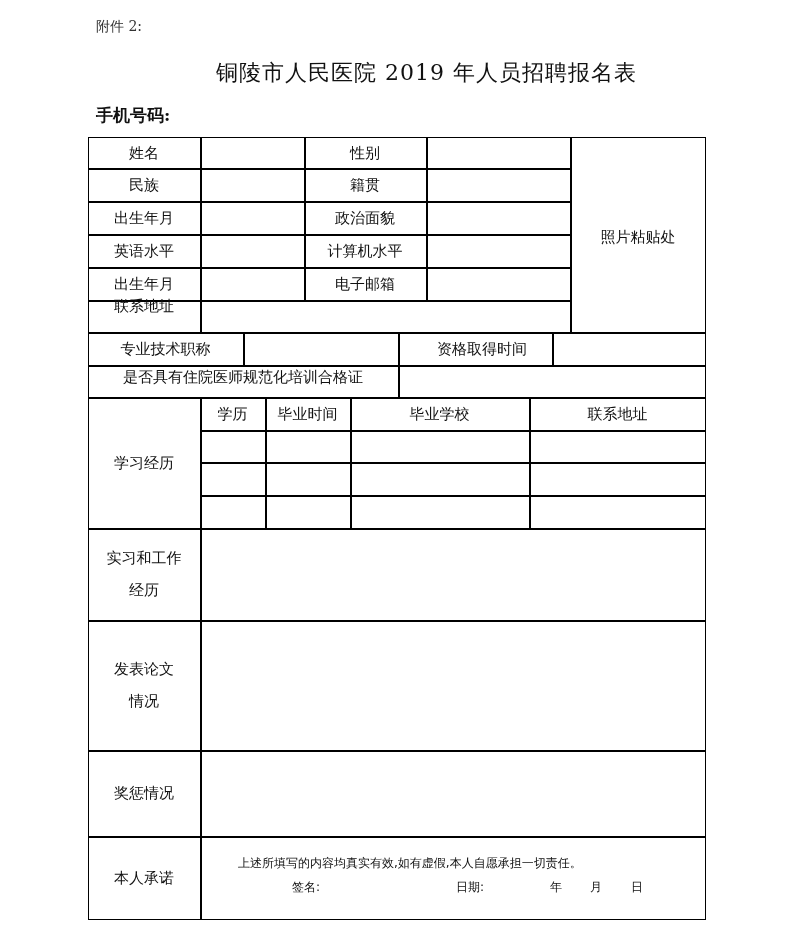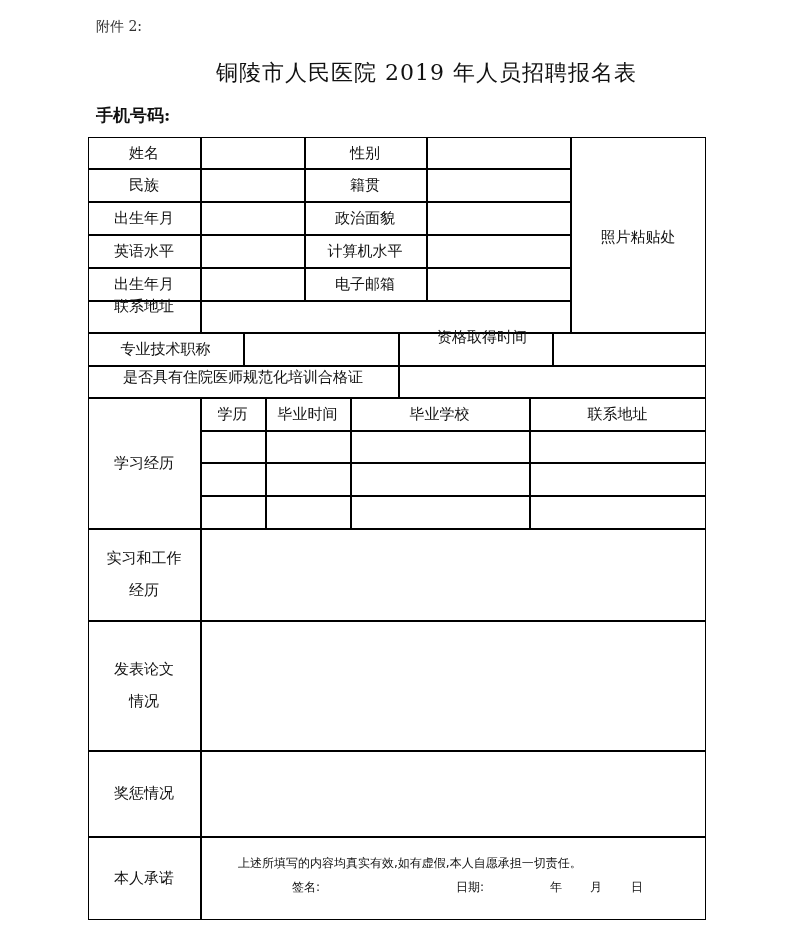--- a/index.html
+++ b/index.html
@@ -76,21 +76,21 @@
 <div class="cell" style="left:304px;top:267px;width:122px;height:33px">电子邮箱</div>
 <div class="cell" style="left:426px;top:267px;width:144px;height:33px"></div>
 
 <div class="cell" style="left:88px;top:294px;width:112px;height:24px">联系地址</div>
 <div class="cell" style="left:200px;top:300px;width:370px;height:32px"></div>
 
 <div class="cell" style="left:570px;top:137px;width:136px;height:195px;align-items:flex-start;padding-top:84px;box-sizing:border-box">照片粘贴处</div>
 
 <div class="cell" style="left:88px;top:332px;width:155px;height:33px">专业技术职称</div>
 <div class="cell" style="left:243px;top:332px;width:155px;height:33px"></div>
-<div class="cell" style="left:398px;top:320px;width:168px;height:33px">资格取得时间</div>
+<div class="cell" style="left:398px;top:332px;width:168px;height:33px">资格取得时间</div>
 <div class="cell" style="left:552px;top:332px;width:154px;height:33px"></div>
 
 <div class="cell" style="left:88px;top:365px;width:310px;height:23px">是否具有住院医师规范化培训合格证</div>
 <div class="cell" style="left:398px;top:365px;width:308px;height:32px"></div>
 
 <div class="cell" style="left:88px;top:397px;width:112px;height:131px">学习经历</div>
 <div class="cell" style="left:200px;top:397px;width:65px;height:33px">学历</div>
 <div class="cell" style="left:265px;top:397px;width:85px;height:33px">毕业时间</div>
 <div class="cell" style="left:350px;top:397px;width:179px;height:33px">毕业学校</div>
 <div class="cell" style="left:529px;top:397px;width:177px;height:33px">联系地址</div>

